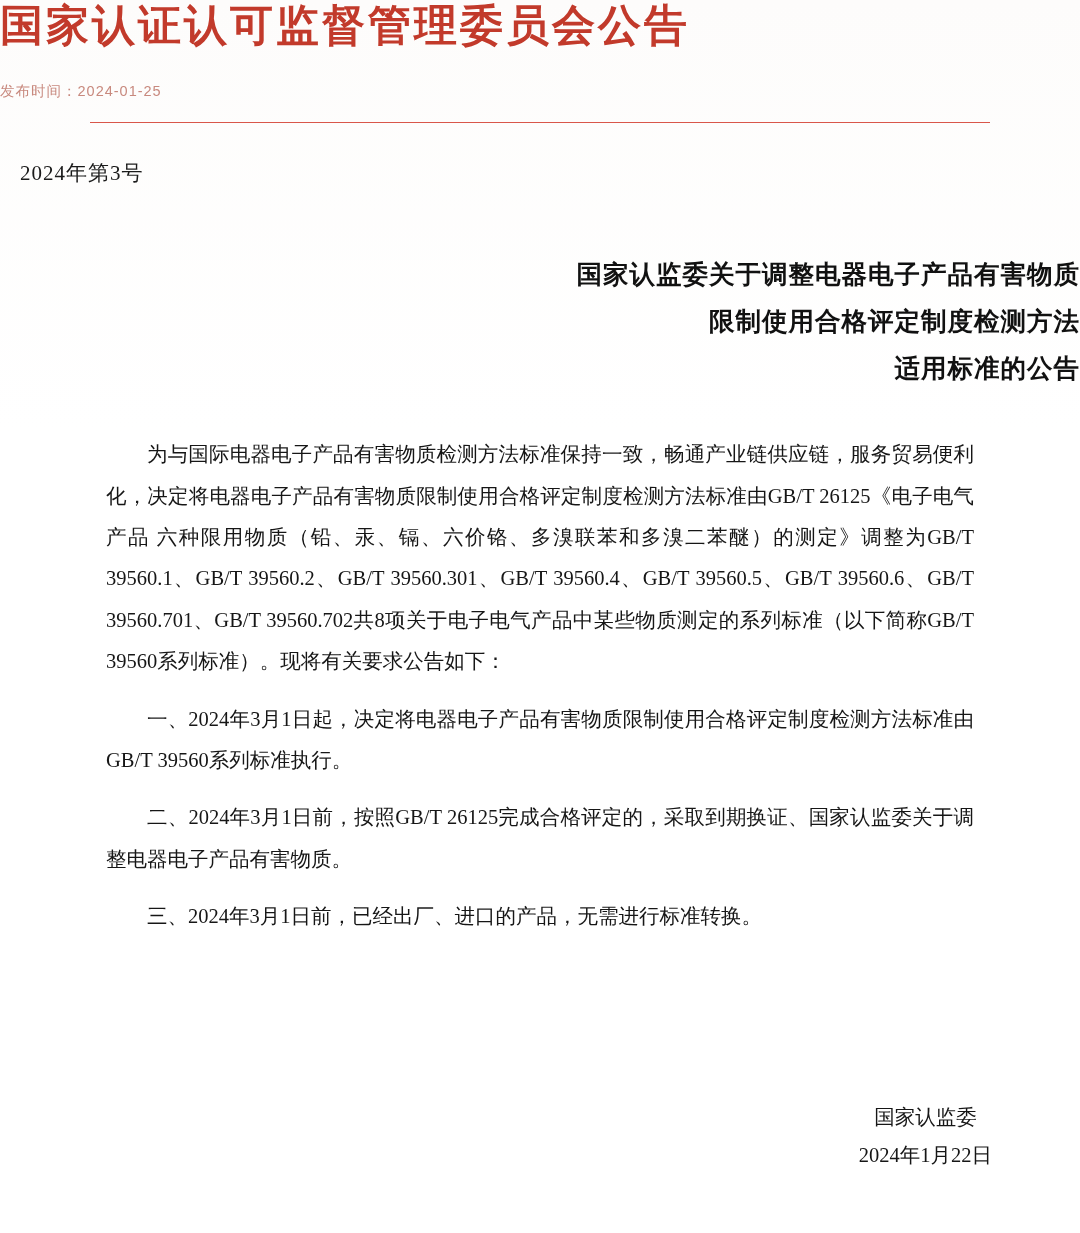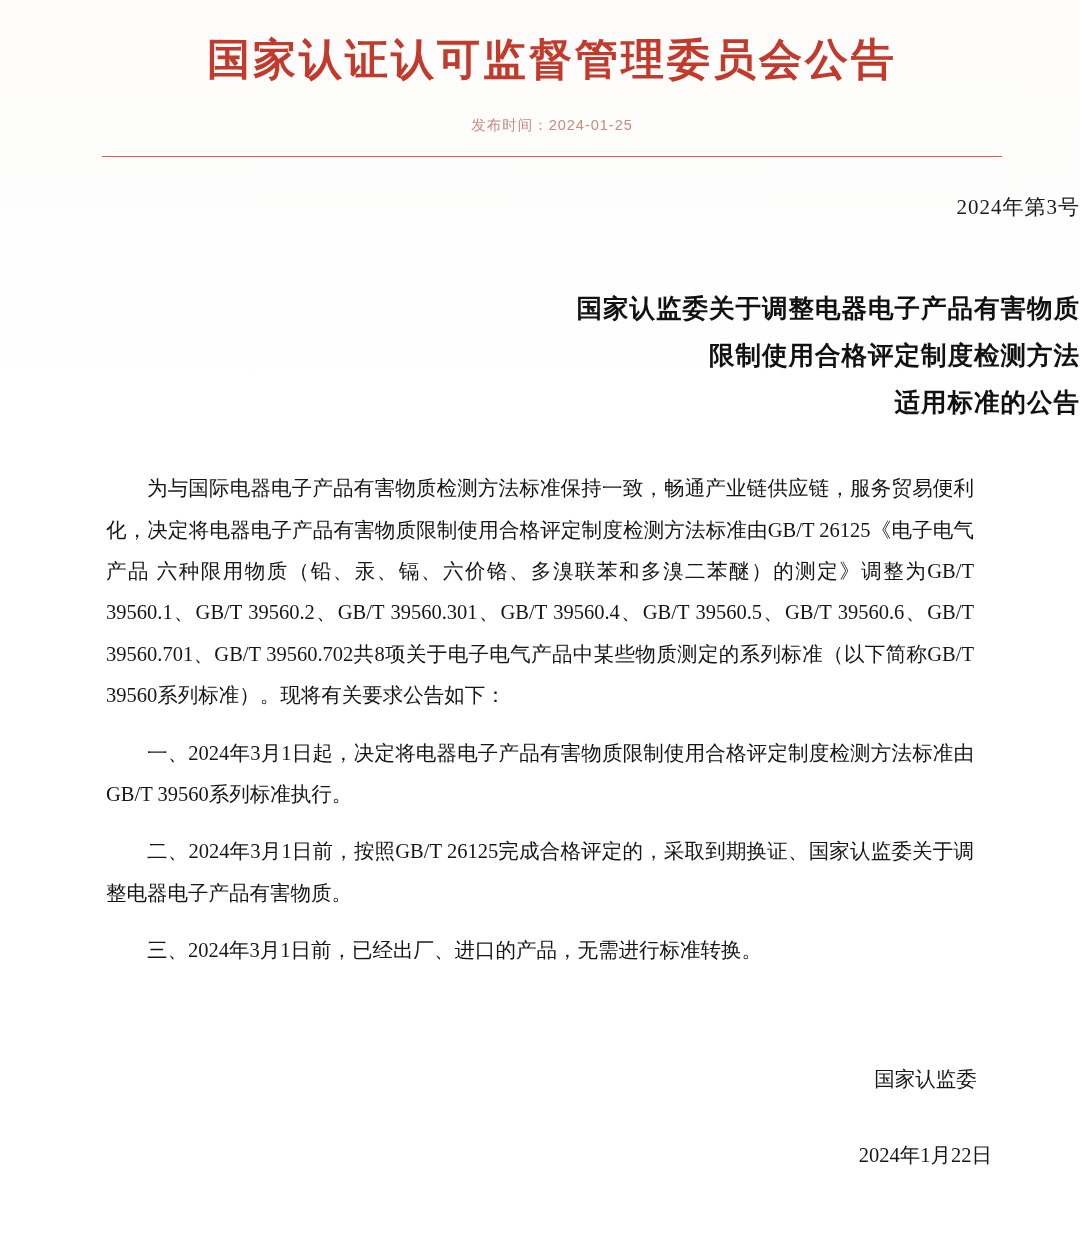--- a/index.html
+++ b/index.html
@@ -17,23 +17,21 @@
   .page {
     position: relative;
     width: 1080px;
     height: 1233px;
     background: linear-gradient(180deg, #fdfcfb 0%, #ffffff 35%, #ffffff 100%);
     box-sizing: border-box;
   }
 
   
   .doc-header {
-    padding-top: 34px;
-    text-align: center;
-    margin-left: 24px;
+    text-align: left;
   }
   .doc-title {
     font-family: "Liberation Sans", "DejaVu Sans", sans-serif;
     font-weight: bold;
     font-size: 43px;
     letter-spacing: 3px;
     color: #c23a2b;
     line-height: 1.2;
   }
   .publish-time {
@@ -46,24 +44,25 @@
   .divider {
     margin: 21px auto 0 auto;
     width: 900px;
     height: 1px;
     background: #d9564a;
   }
 
   
   .doc-number {
     margin-top: 36px;
-    text-align: right;
+    text-align: left;
     font-size: 21px;
     color: #1a1a1a;
     letter-spacing: 1px;
+    padding-left: 20px;
   }
 
   
   .headline {
     margin-top: 64px;
     text-align: right;
     font-family: "Liberation Sans", "DejaVu Sans", sans-serif;
     font-weight: bold;
     font-size: 25.5px;
     color: #111111;
@@ -93,21 +92,21 @@
   
   .signature {
     position: absolute;
     right: 88px;
     bottom: 58px;
     text-align: center;
     font-size: 20.5px;
     line-height: 1.85;
     color: #161616;
   }
-  .signature div { white-space: nowrap; margin-top: 38px; }
+  .signature div { white-space: nowrap; }
 </style>
 </head>
 <body>
 
 <div class="page">
 
   <div class="doc-header">
     <div class="doc-title">国家认证认可监督管理委员会公告</div>
     <div class="publish-time">
       <span>发布时间：</span><span>2024-01-25</span>

